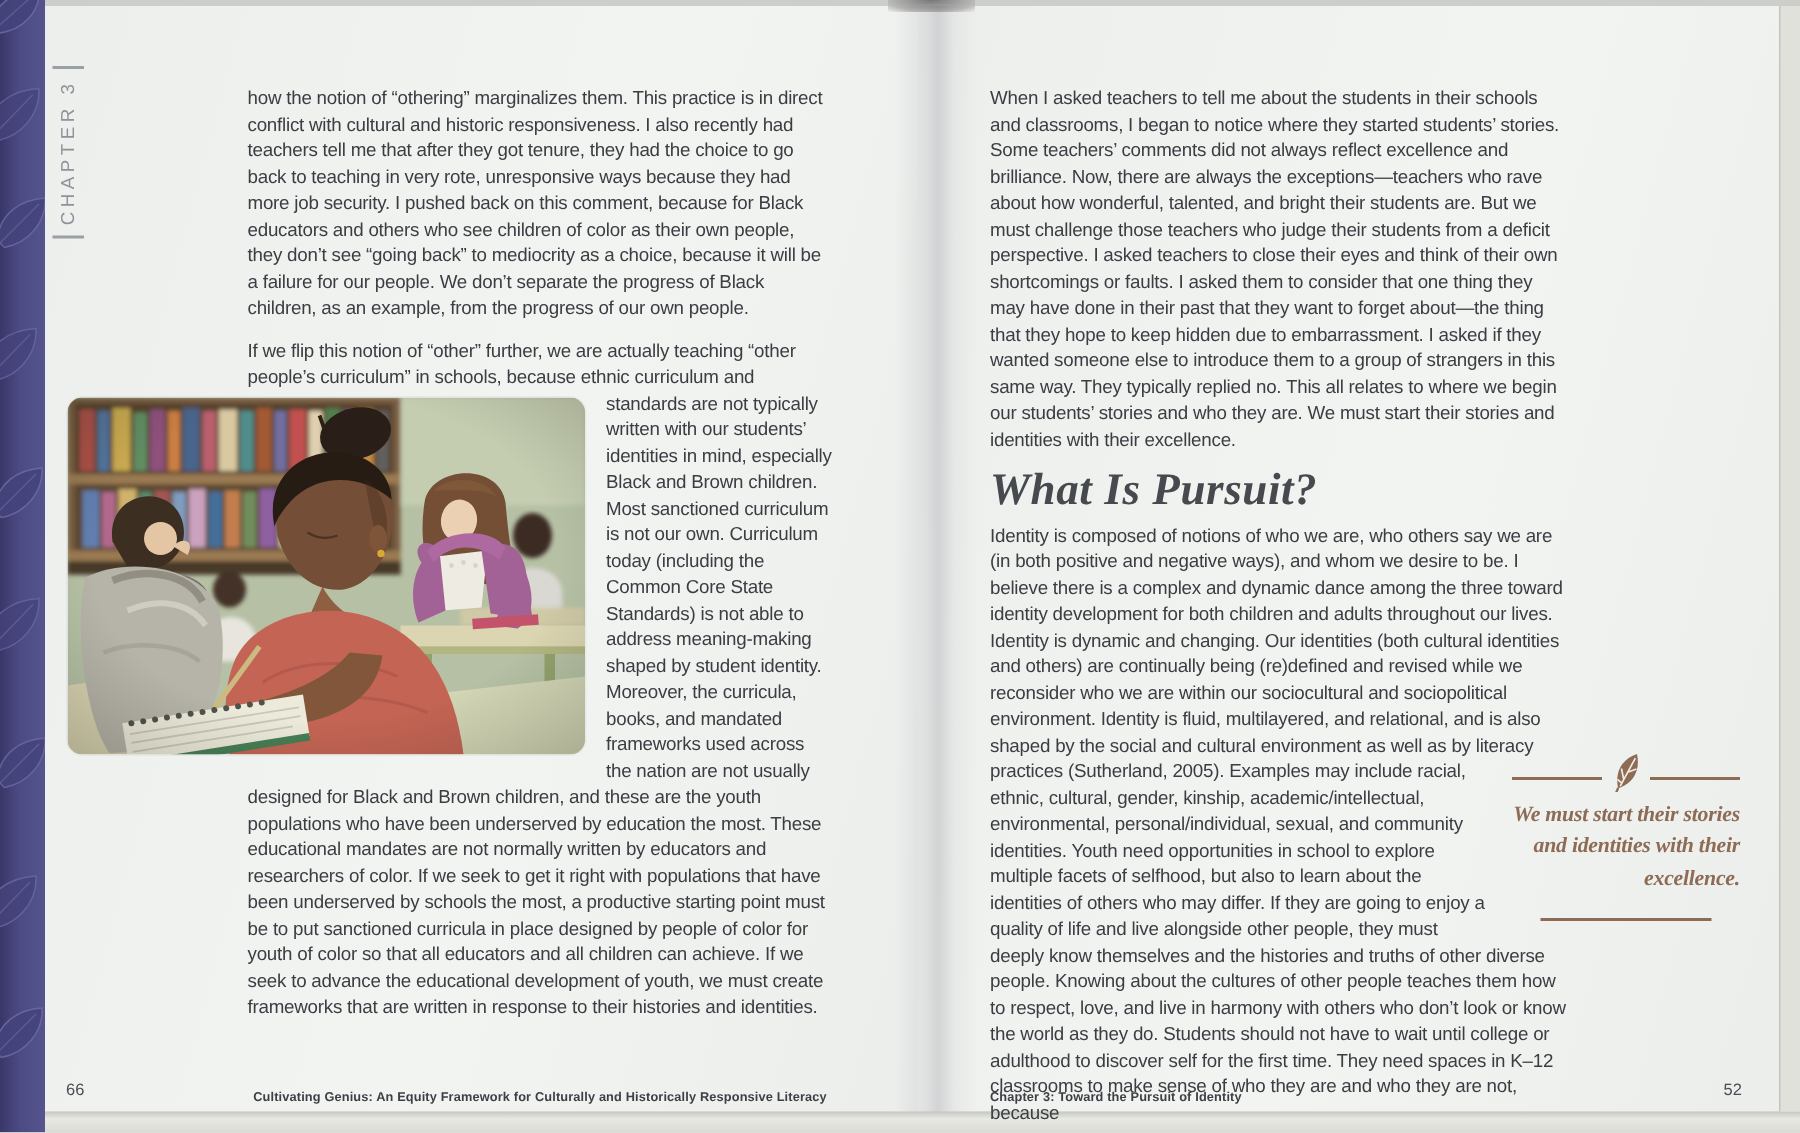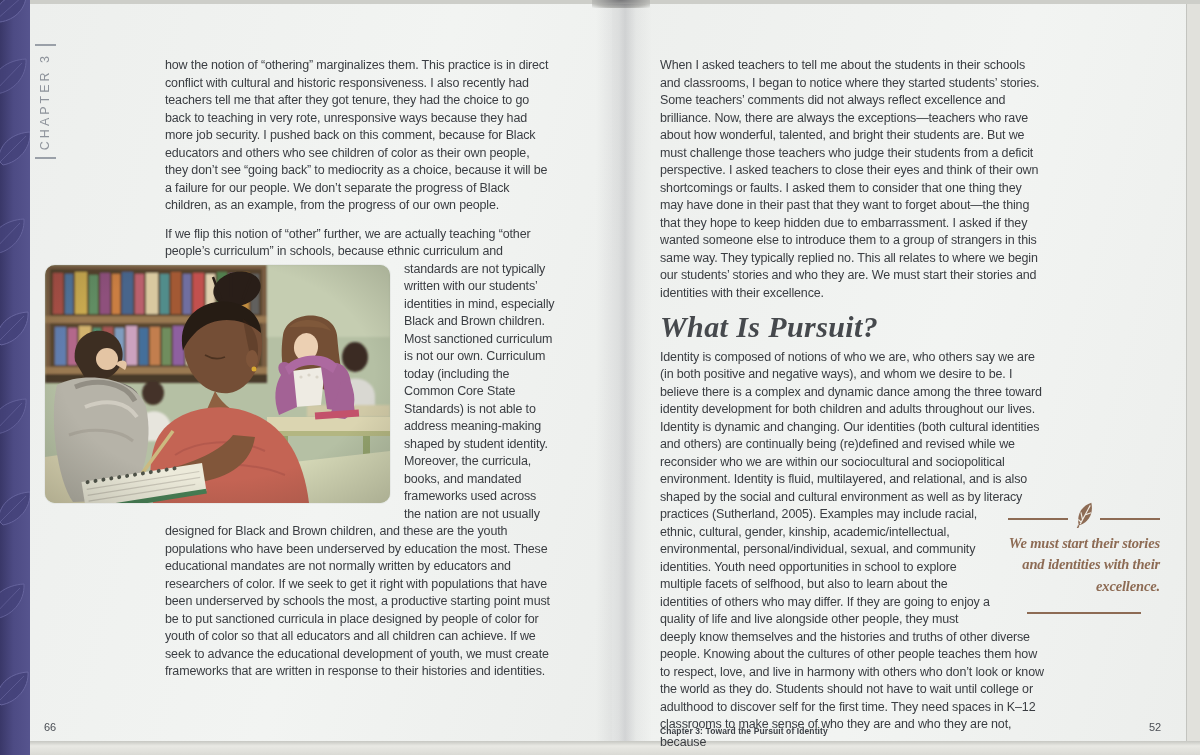--- a/index.html
+++ b/index.html
@@ -271,16 +271,17 @@
           <i class="pq-line"></i>
         </span>
         <span class="pq-text">We must start their stories and identities with their excellence.</span>
         <span class="pq-rule"></span>
       </span>
       <span>Examples may include racial, ethnic, cultural, gender, kinship, academic/intellectual, environmental, personal/individual, sexual, and community identities. Youth need opportunities in school to explore multiple facets of selfhood, but also to learn about the identities of others who may differ. If they are going to enjoy a quality of life and live alongside other people, they must deeply know themselves and the histories and truths of other diverse people. Knowing about the cultures of other people teaches them how to respect, love, and live in harmony with others who don’t look or know the world as they do. Students should not have to wait until college or adulthood to discover self for the first time. They need spaces in K–12 classrooms to make sense of who they are and who they are not, because</span>
     </p>
   </div>
 
   <div class="folio left">66</div>
+  <div class="running-foot left">Cultivating Genius: An Equity Framework for Culturally and Historically Responsive Literacy</div>
   <div class="running-foot right">Chapter 3: Toward the Pursuit of Identity</div>
   <div class="folio right">52</div>
 
 </div>
 
 </body></html>

